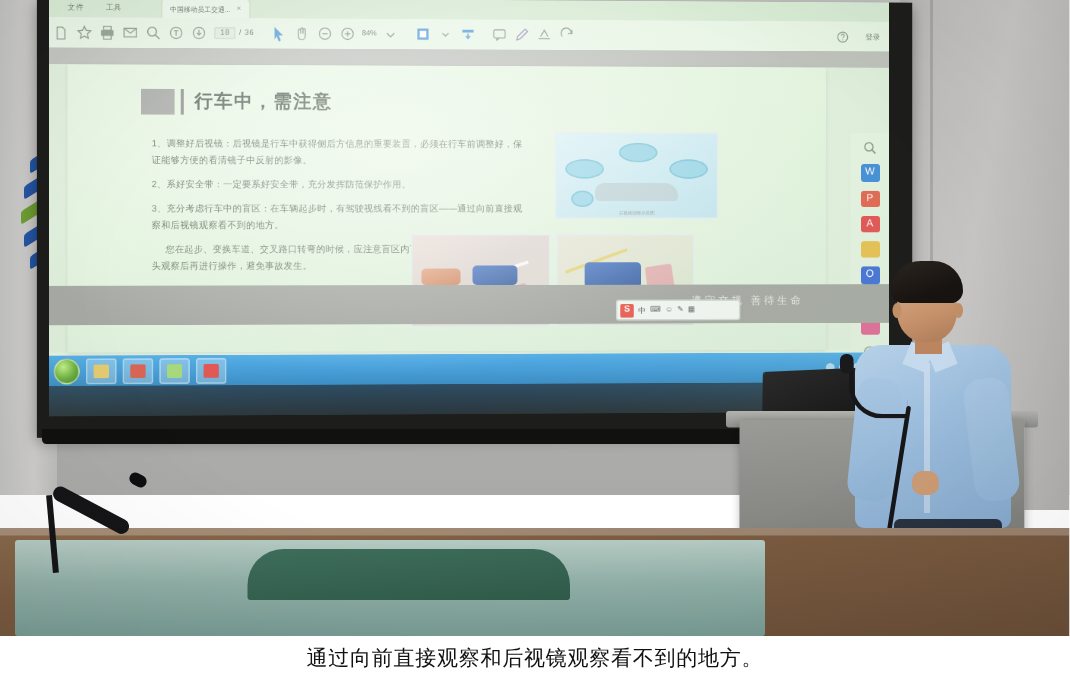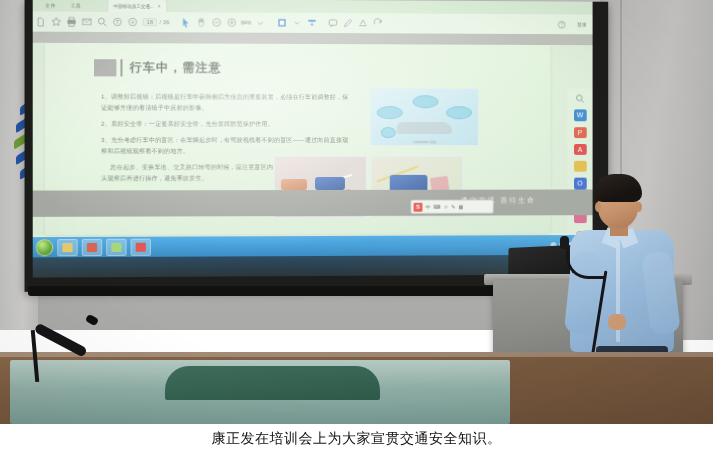--- a/index.html
+++ b/index.html
@@ -680,14 +680,14 @@
   </div>
   <div class="bottle" style="left:672px;top:394px;">
     <span class="b-cap"></span><span class="b-neck"></span>
     <span class="b-body" style="height:32px;"><span class="b-label"></span></span>
   </div>
 
   <div class="blurmask"></div>
 </div>
 
 <div class="caption-area">
-  <div class="caption">康正发在培训会上为大家宣贯交通安全知识。</div>
+  <div class="caption">通过向前直接观察和后视镜观察看不到的地方。</div>
 </div>
 
 </body></html>

